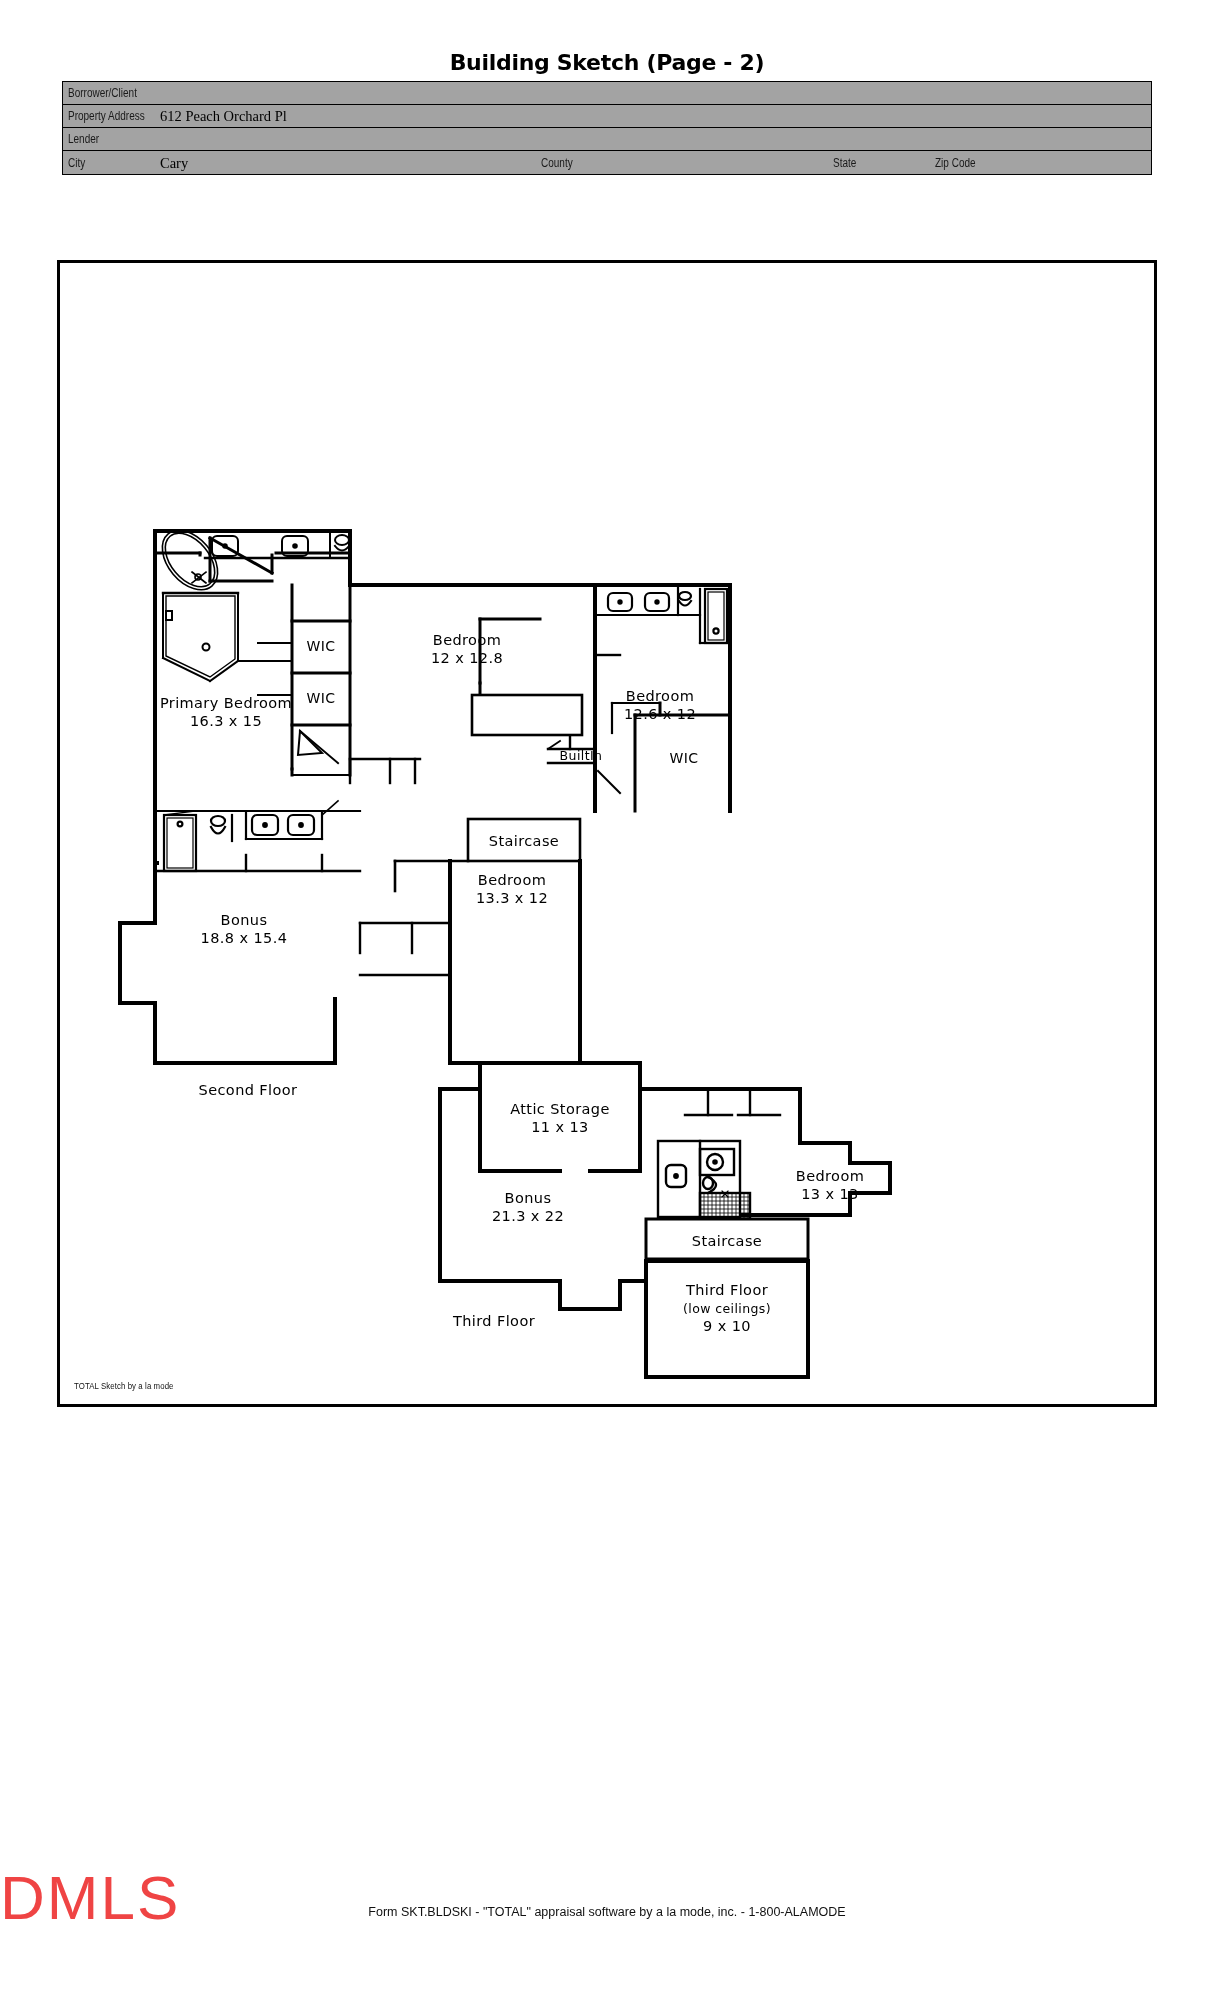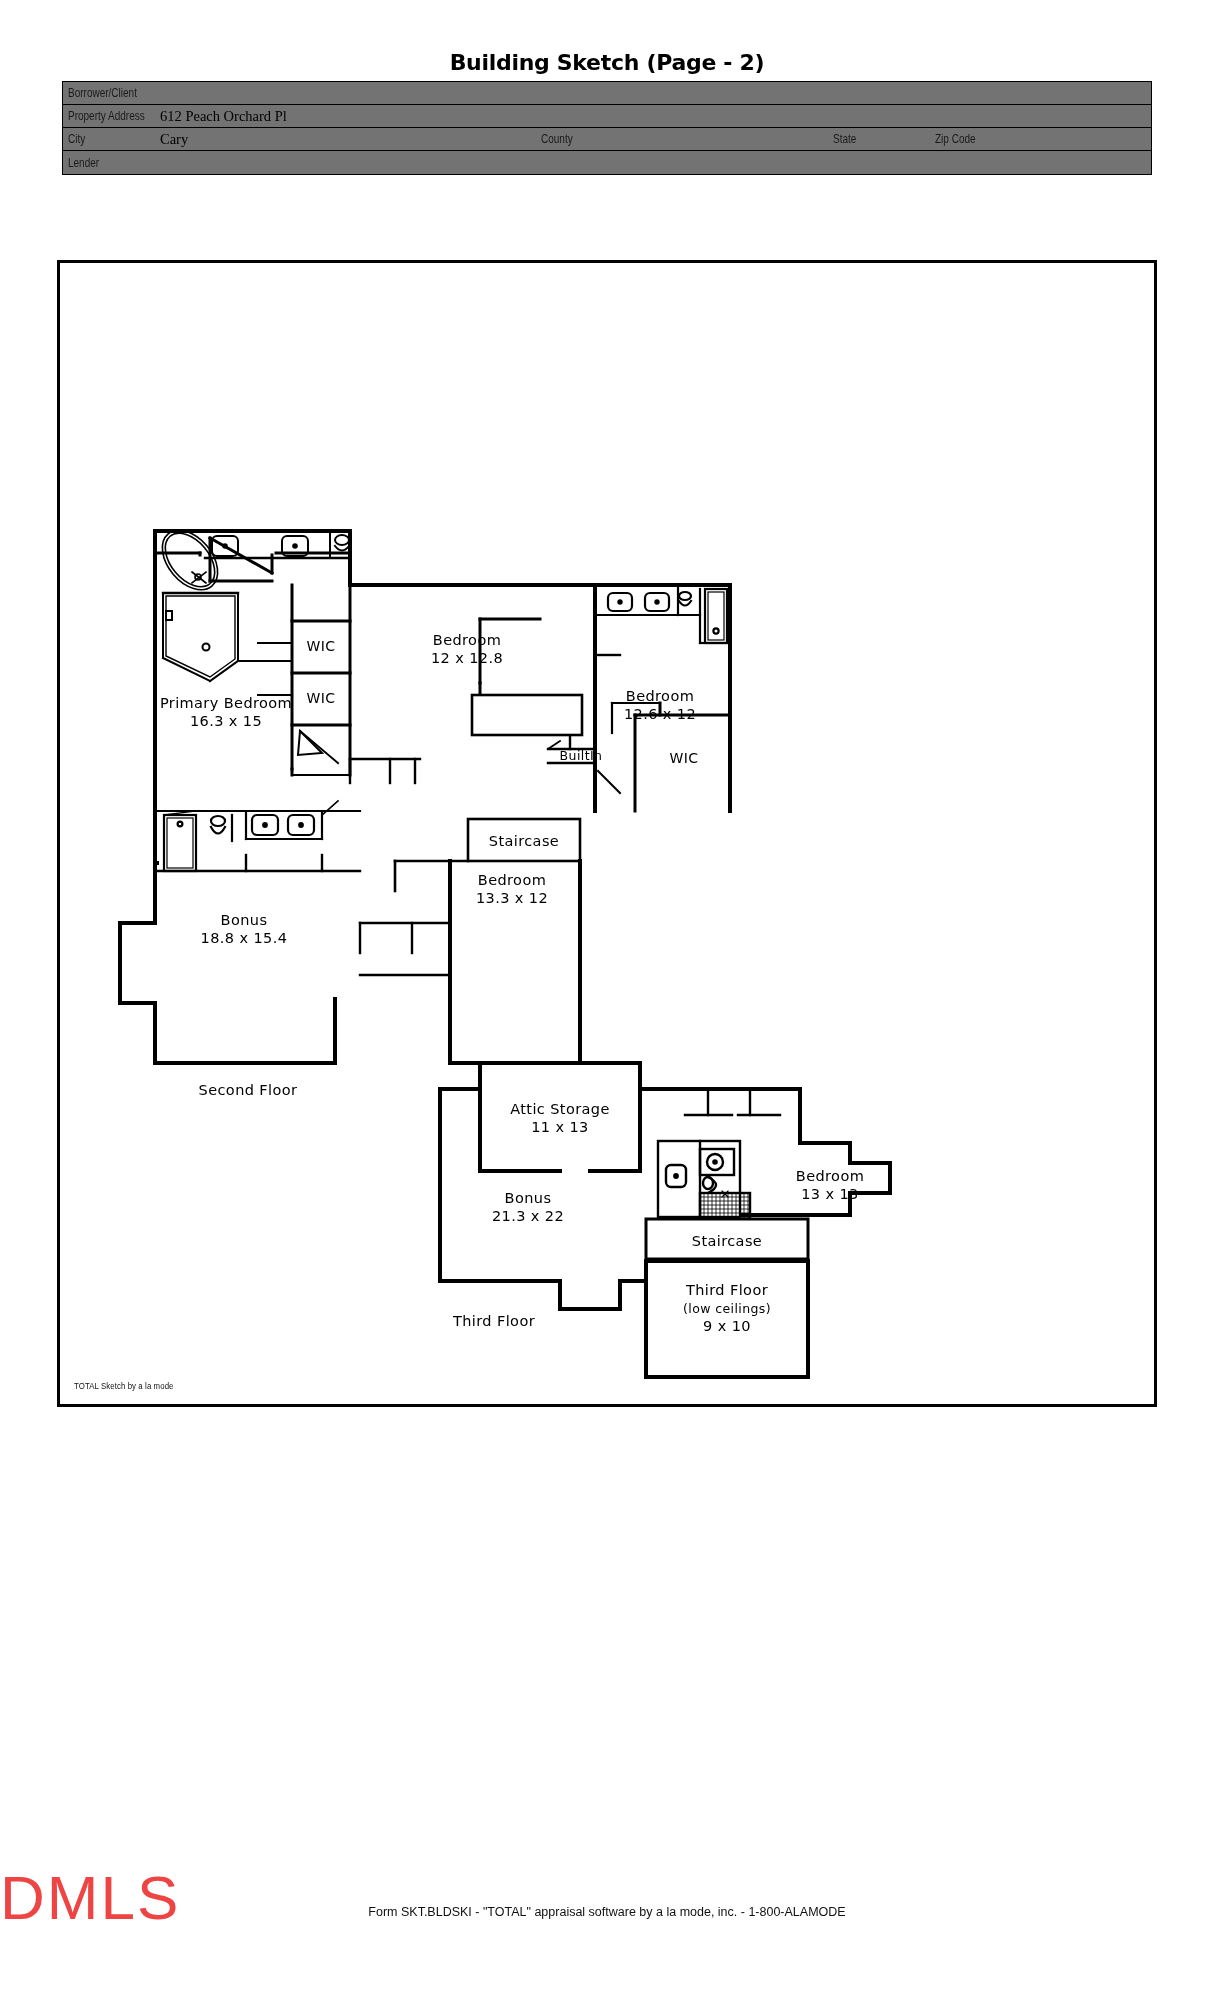--- a/index.html
+++ b/index.html
@@ -32,21 +32,21 @@
   }
 
   
   .info-table {
     position: absolute;
     left: 62px;
     top: 81px;
     width: 1090px;
     border: 1.5px solid #000;
     box-sizing: border-box;
-    background: #737373;
+    background: #a3a3a3;
   }
   .info-row {
     position: relative;
     height: 23px;
     border-bottom: 1.5px solid #000;
     box-sizing: border-box;
   }
   .info-row:last-child { border-bottom: none; }
 
   .lbl {
@@ -148,36 +148,36 @@
     <span class="lbl lbl-narrow" style="left:5px;">Borrower/Client</span>
     <span class="val" style="left:97px;"></span>
   </div>
 
   <div class="info-row">
     <span class="lbl lbl-narrow" style="left:5px;">Property Address</span>
     <span class="val" style="left:97px;">612 Peach Orchard Pl</span>
   </div>
 
   <div class="info-row">
+    <span class="lbl lbl-narrow" style="left:5px;">Lender</span>
+    <span class="val" style="left:97px;"></span>
+  </div>
+
+  <div class="info-row">
     <span class="lbl lbl-narrow" style="left:5px;">City</span>
     <span class="val" style="left:97px;">Cary</span>
 
     <span class="lbl lbl-narrow" style="left:478px;">County</span>
     <span class="val" style="left:545px;"></span>
 
     <span class="lbl lbl-narrow" style="left:770px;">State</span>
     <span class="val" style="left:815px;"></span>
 
     <span class="lbl lbl-narrow" style="left:872px;">Zip Code</span>
     <span class="val" style="left:945px;"></span>
-  </div>
-
-  <div class="info-row">
-    <span class="lbl lbl-narrow" style="left:5px;">Lender</span>
-    <span class="val" style="left:97px;"></span>
   </div>
 </div>
 
 <div class="sketch-frame">
 
   <svg class="plan-svg" viewBox="0 0 1094 1141">
 
     <g fill="none" stroke="#000" stroke-linecap="square">
 
       <g stroke-width="4">

